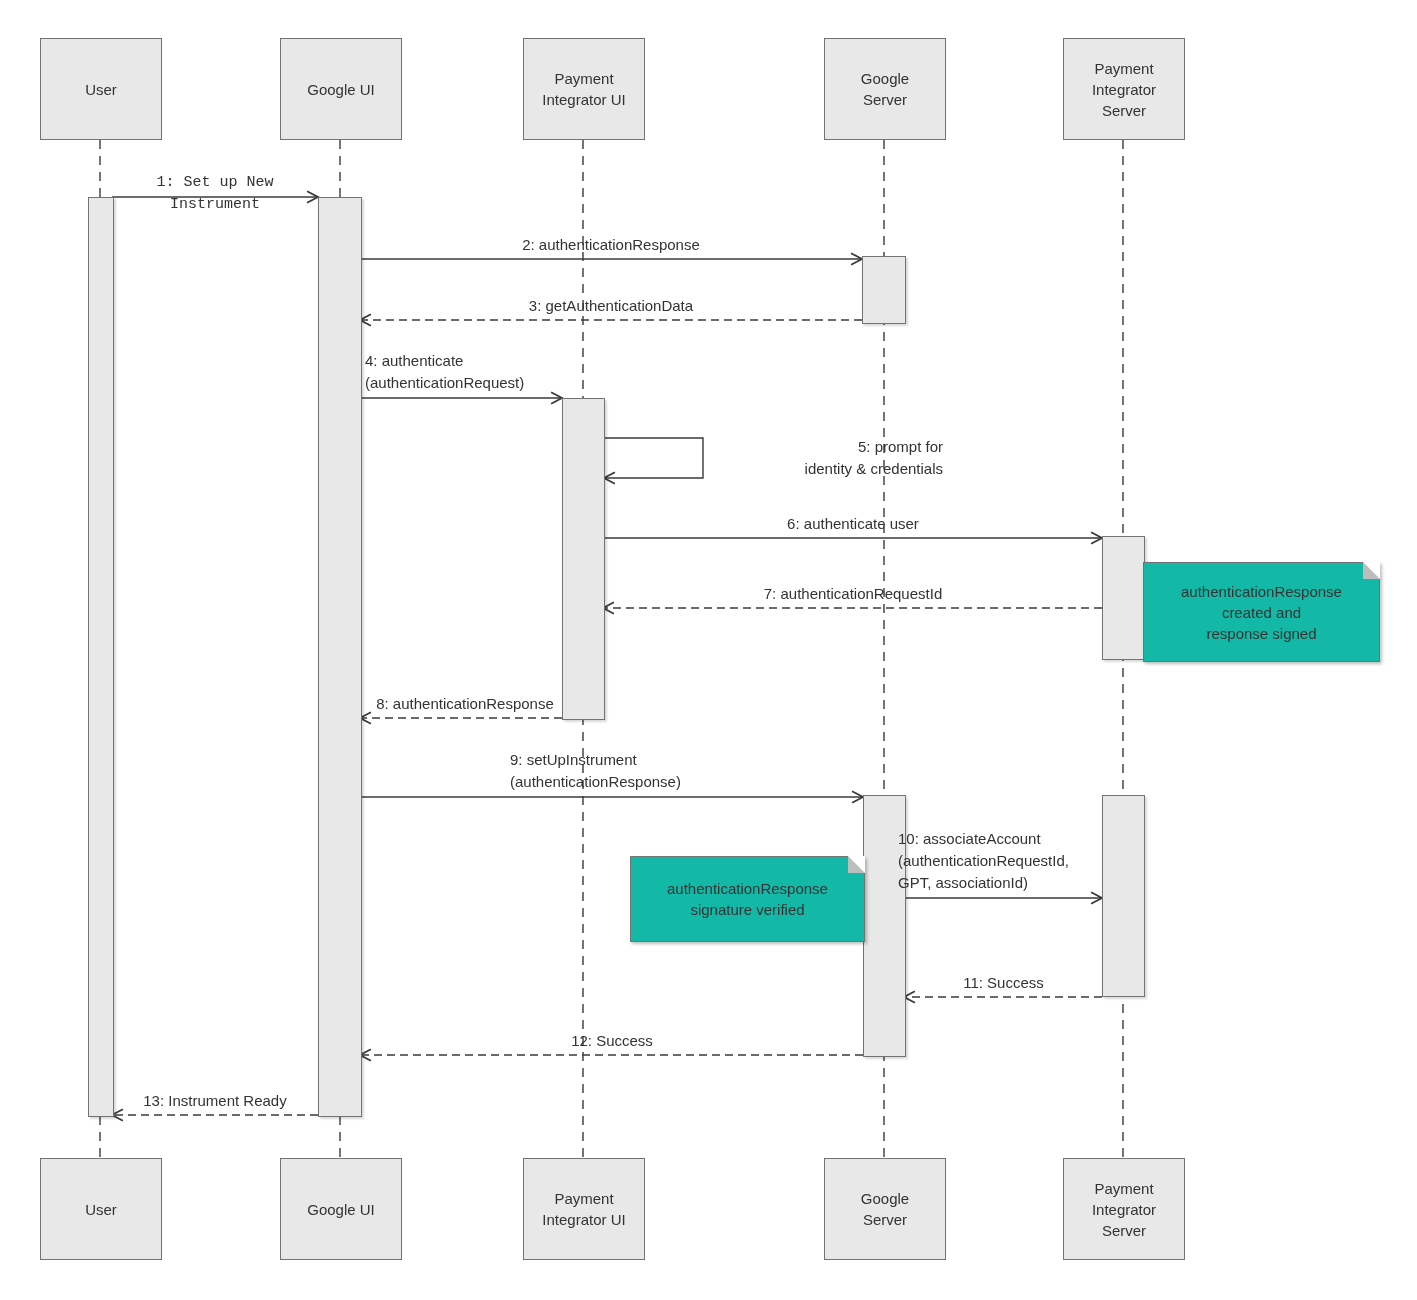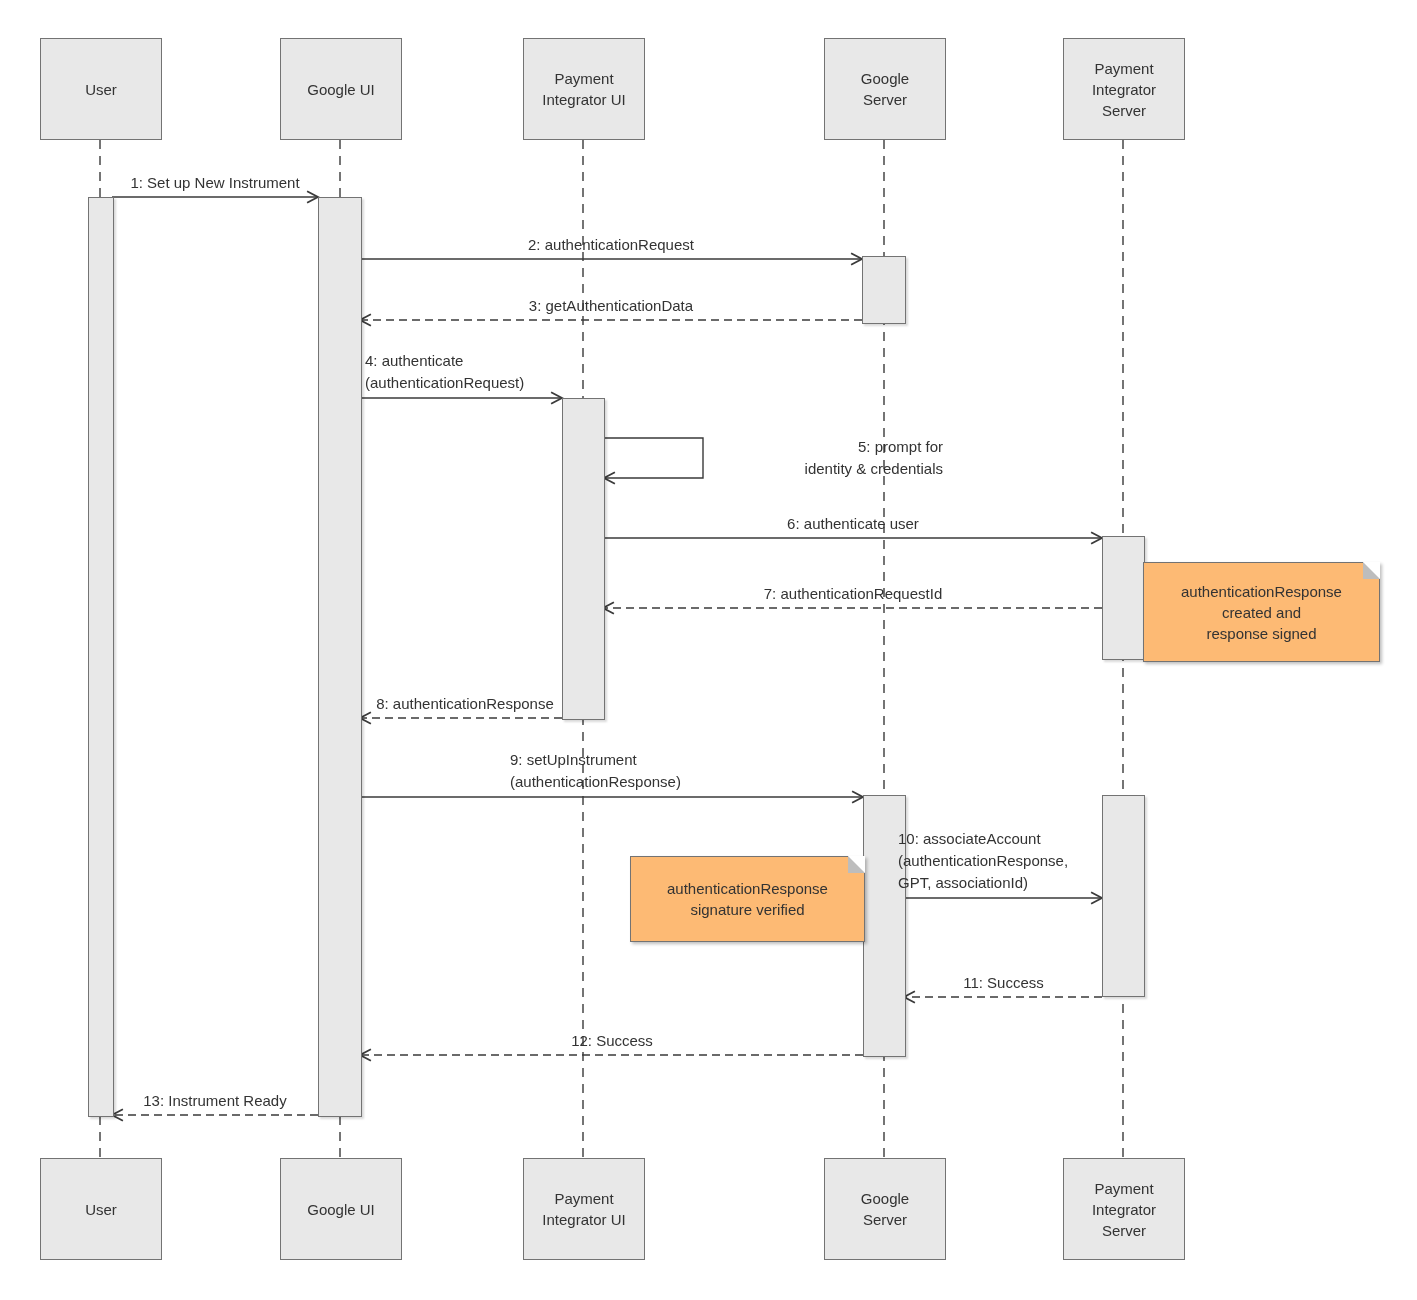--- a/index.html
+++ b/index.html
@@ -21,21 +21,21 @@
   .actor-box span{white-space:pre-line;}
   .activation{
     position:absolute;background:#e8e8e8;border:1px solid #737373;
     box-shadow:2px 2px 2px rgba(0,0,0,0.15);
   }
   .msg-label{
     position:absolute;line-height:22px;white-space:pre-line;
   }
   .center{text-align:center;}
   .note{
-    position:absolute;background:#fdba74;border:1px solid #737373;
+    position:absolute;background:#14b8a6;border:1px solid #737373;
     box-shadow:2px 2px 3px rgba(0,0,0,0.25);
     display:flex;align-items:center;justify-content:center;
     text-align:center;line-height:21px;
   }
   .note::before{
     content:"";position:absolute;top:-1px;right:-1px;width:0;height:0;
     border-style:solid;border-width:0 17px 17px 0;
     border-color:#ffffff #ffffff #bdbdbd #bdbdbd;
   }
   .note span{white-space:pre-line;padding:4px 8px;}
@@ -114,34 +114,34 @@
   <div class="actor-box" style="left:824px; top:1158px;">
     <span>Google
 Server</span>
   </div>
   <div class="actor-box" style="left:1063px;top:1158px;">
     <span>Payment
 Integrator
 Server</span>
   </div>
 
-  <div class="msg-label center" style="left:112px; top:172px;  width:206px;">1: Set up New Instrument</div>
-  <div class="msg-label center" style="left:360px; top:234px;  width:502px;">2: authenticationRequest</div>
+  <div class="msg-label center" style="left:112px; top:172px;  width:206px;font-family:Liberation Mono, monospace;">1: Set up New Instrument</div>
+  <div class="msg-label center" style="left:360px; top:234px;  width:502px;">2: authenticationResponse</div>
   <div class="msg-label center" style="left:360px; top:295px;  width:502px;">3: getAuthenticationData</div>
   <div class="msg-label" style="left:365px; top:350px;  width:240px;">4: authenticate
 (authenticationRequest)</div>
   <div class="msg-label" style="left:713px; top:436px;  width:230px;text-align:right;">5: prompt for
 identity &amp; credentials</div>
   <div class="msg-label center" style="left:603px; top:513px;  width:500px;">6: authenticate user</div>
   <div class="msg-label center" style="left:603px; top:583px;  width:500px;">7: authenticationRequestId</div>
   <div class="msg-label center" style="left:360px; top:693px;  width:210px;">8: authenticationResponse</div>
   <div class="msg-label" style="left:510px; top:749px;  width:250px;">9: setUpInstrument
 (authenticationResponse)</div>
   <div class="msg-label" style="left:898px; top:828px;  width:240px;">10: associateAccount
-(authenticationResponse,
+(authenticationRequestId,
 GPT, associationId)</div>
   <div class="msg-label center" style="left:904px; top:972px;  width:199px;">11: Success</div>
   <div class="msg-label center" style="left:360px; top:1030px; width:504px;">12: Success</div>
   <div class="msg-label center" style="left:112px; top:1090px; width:206px;">13: Instrument Ready</div>
 
   <div class="note" style="left:1143px; top:562px; width:235px; height:98px;">
     <span>authenticationResponse
 created and
 response signed</span>
   </div>

